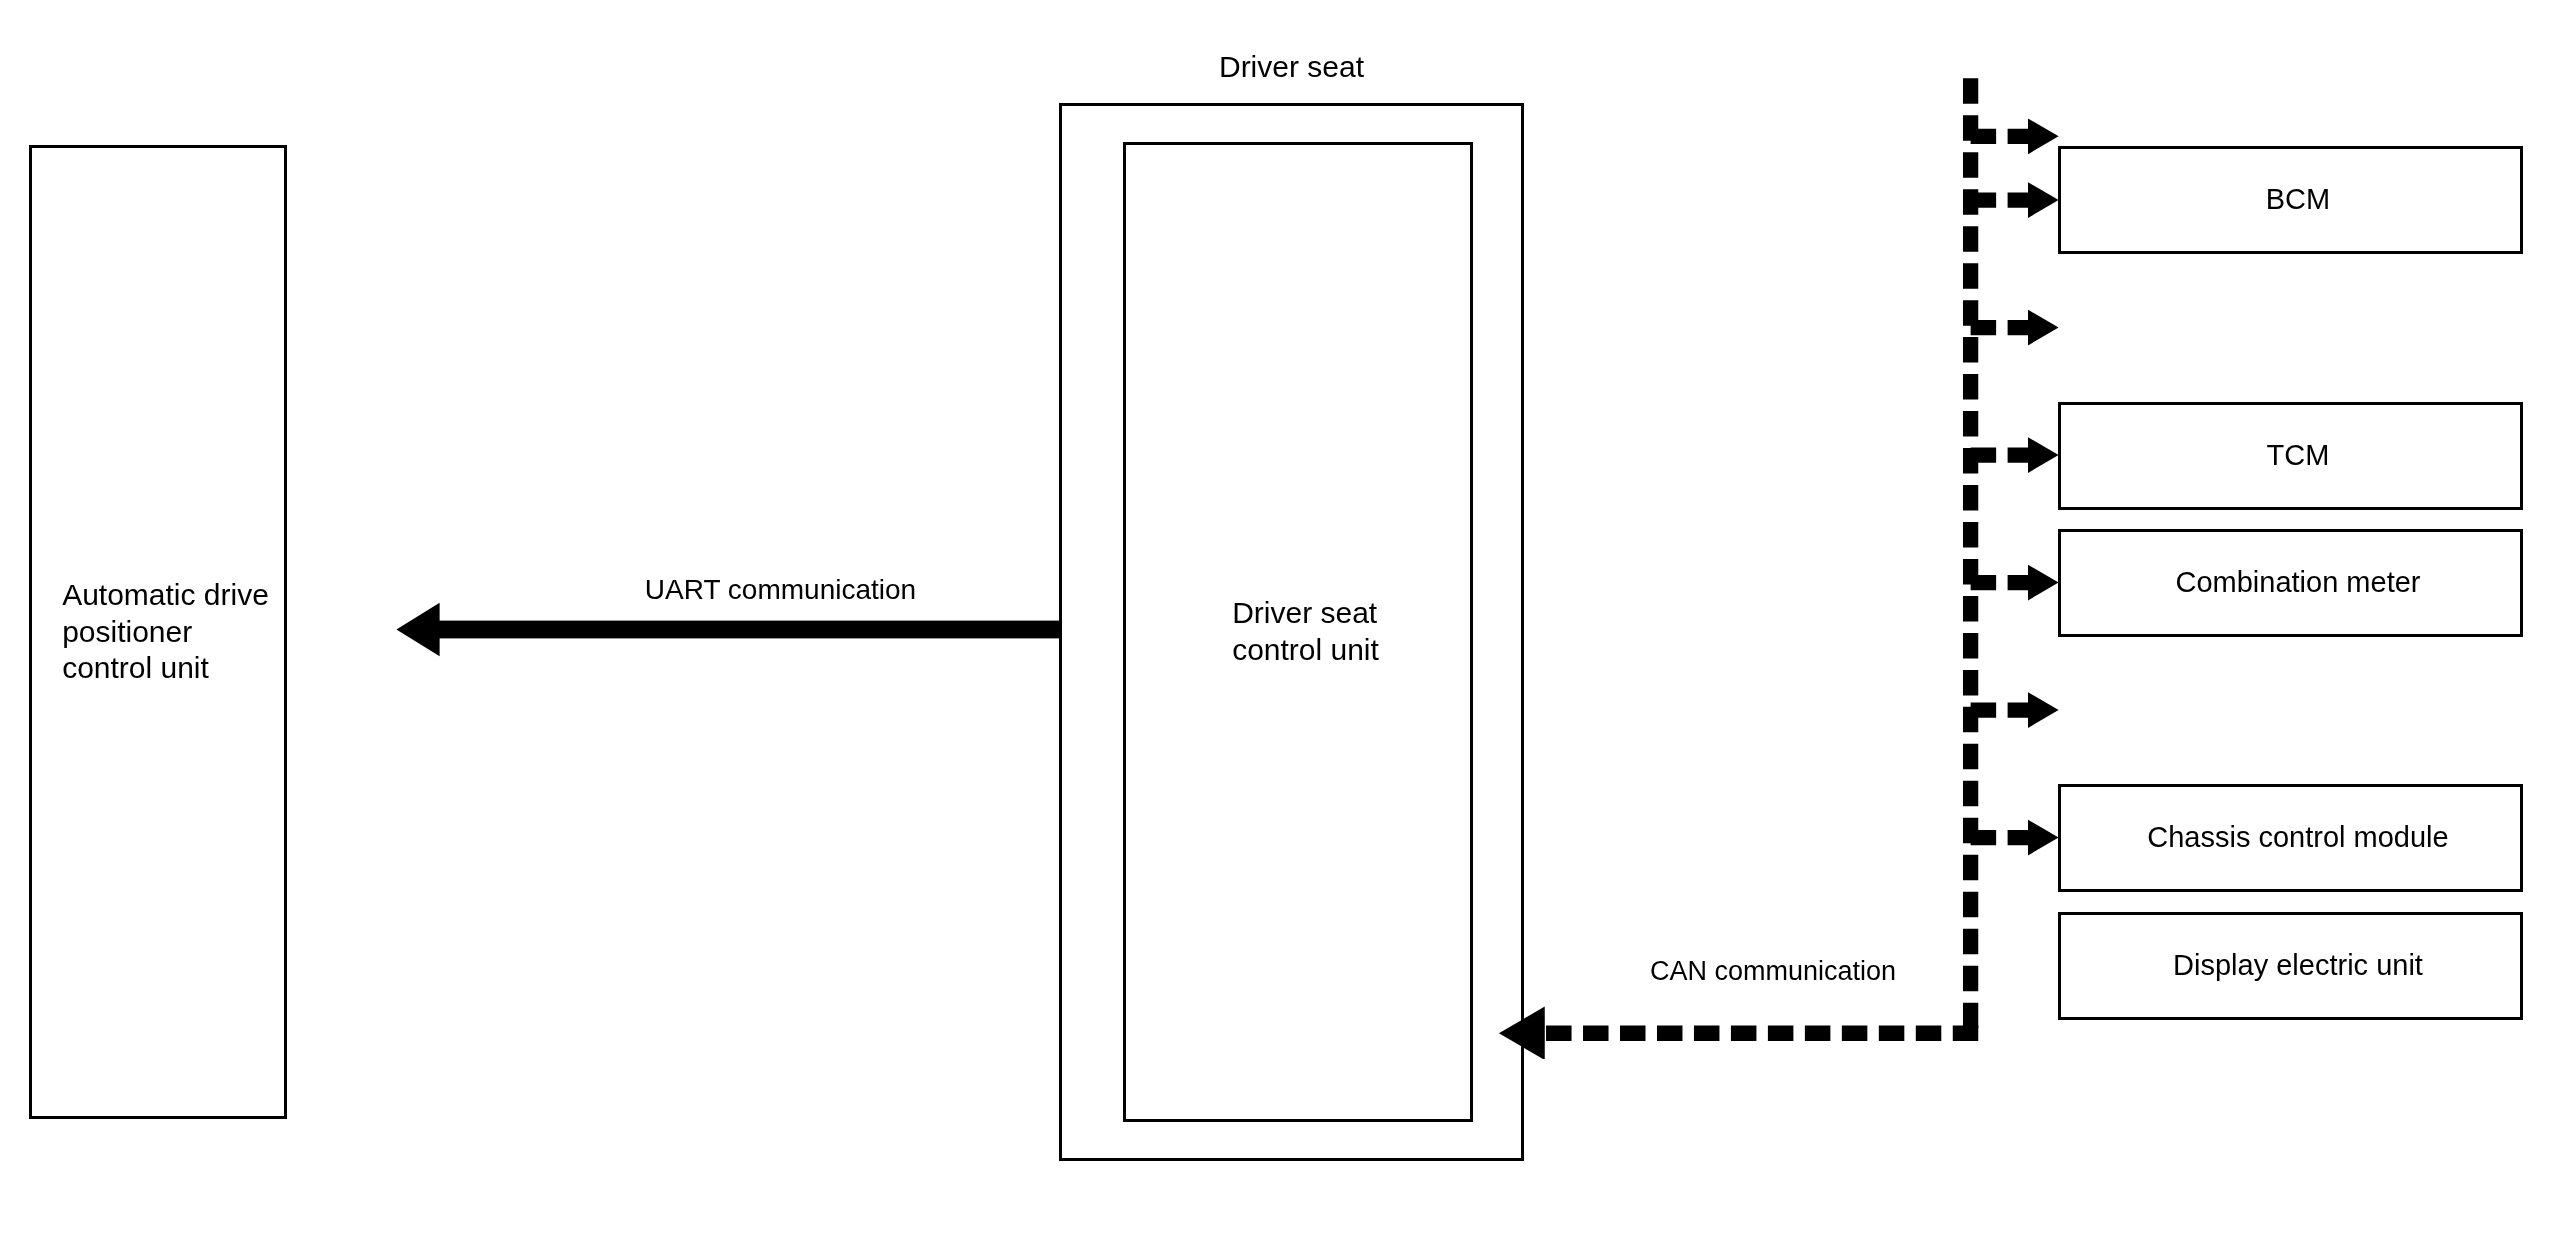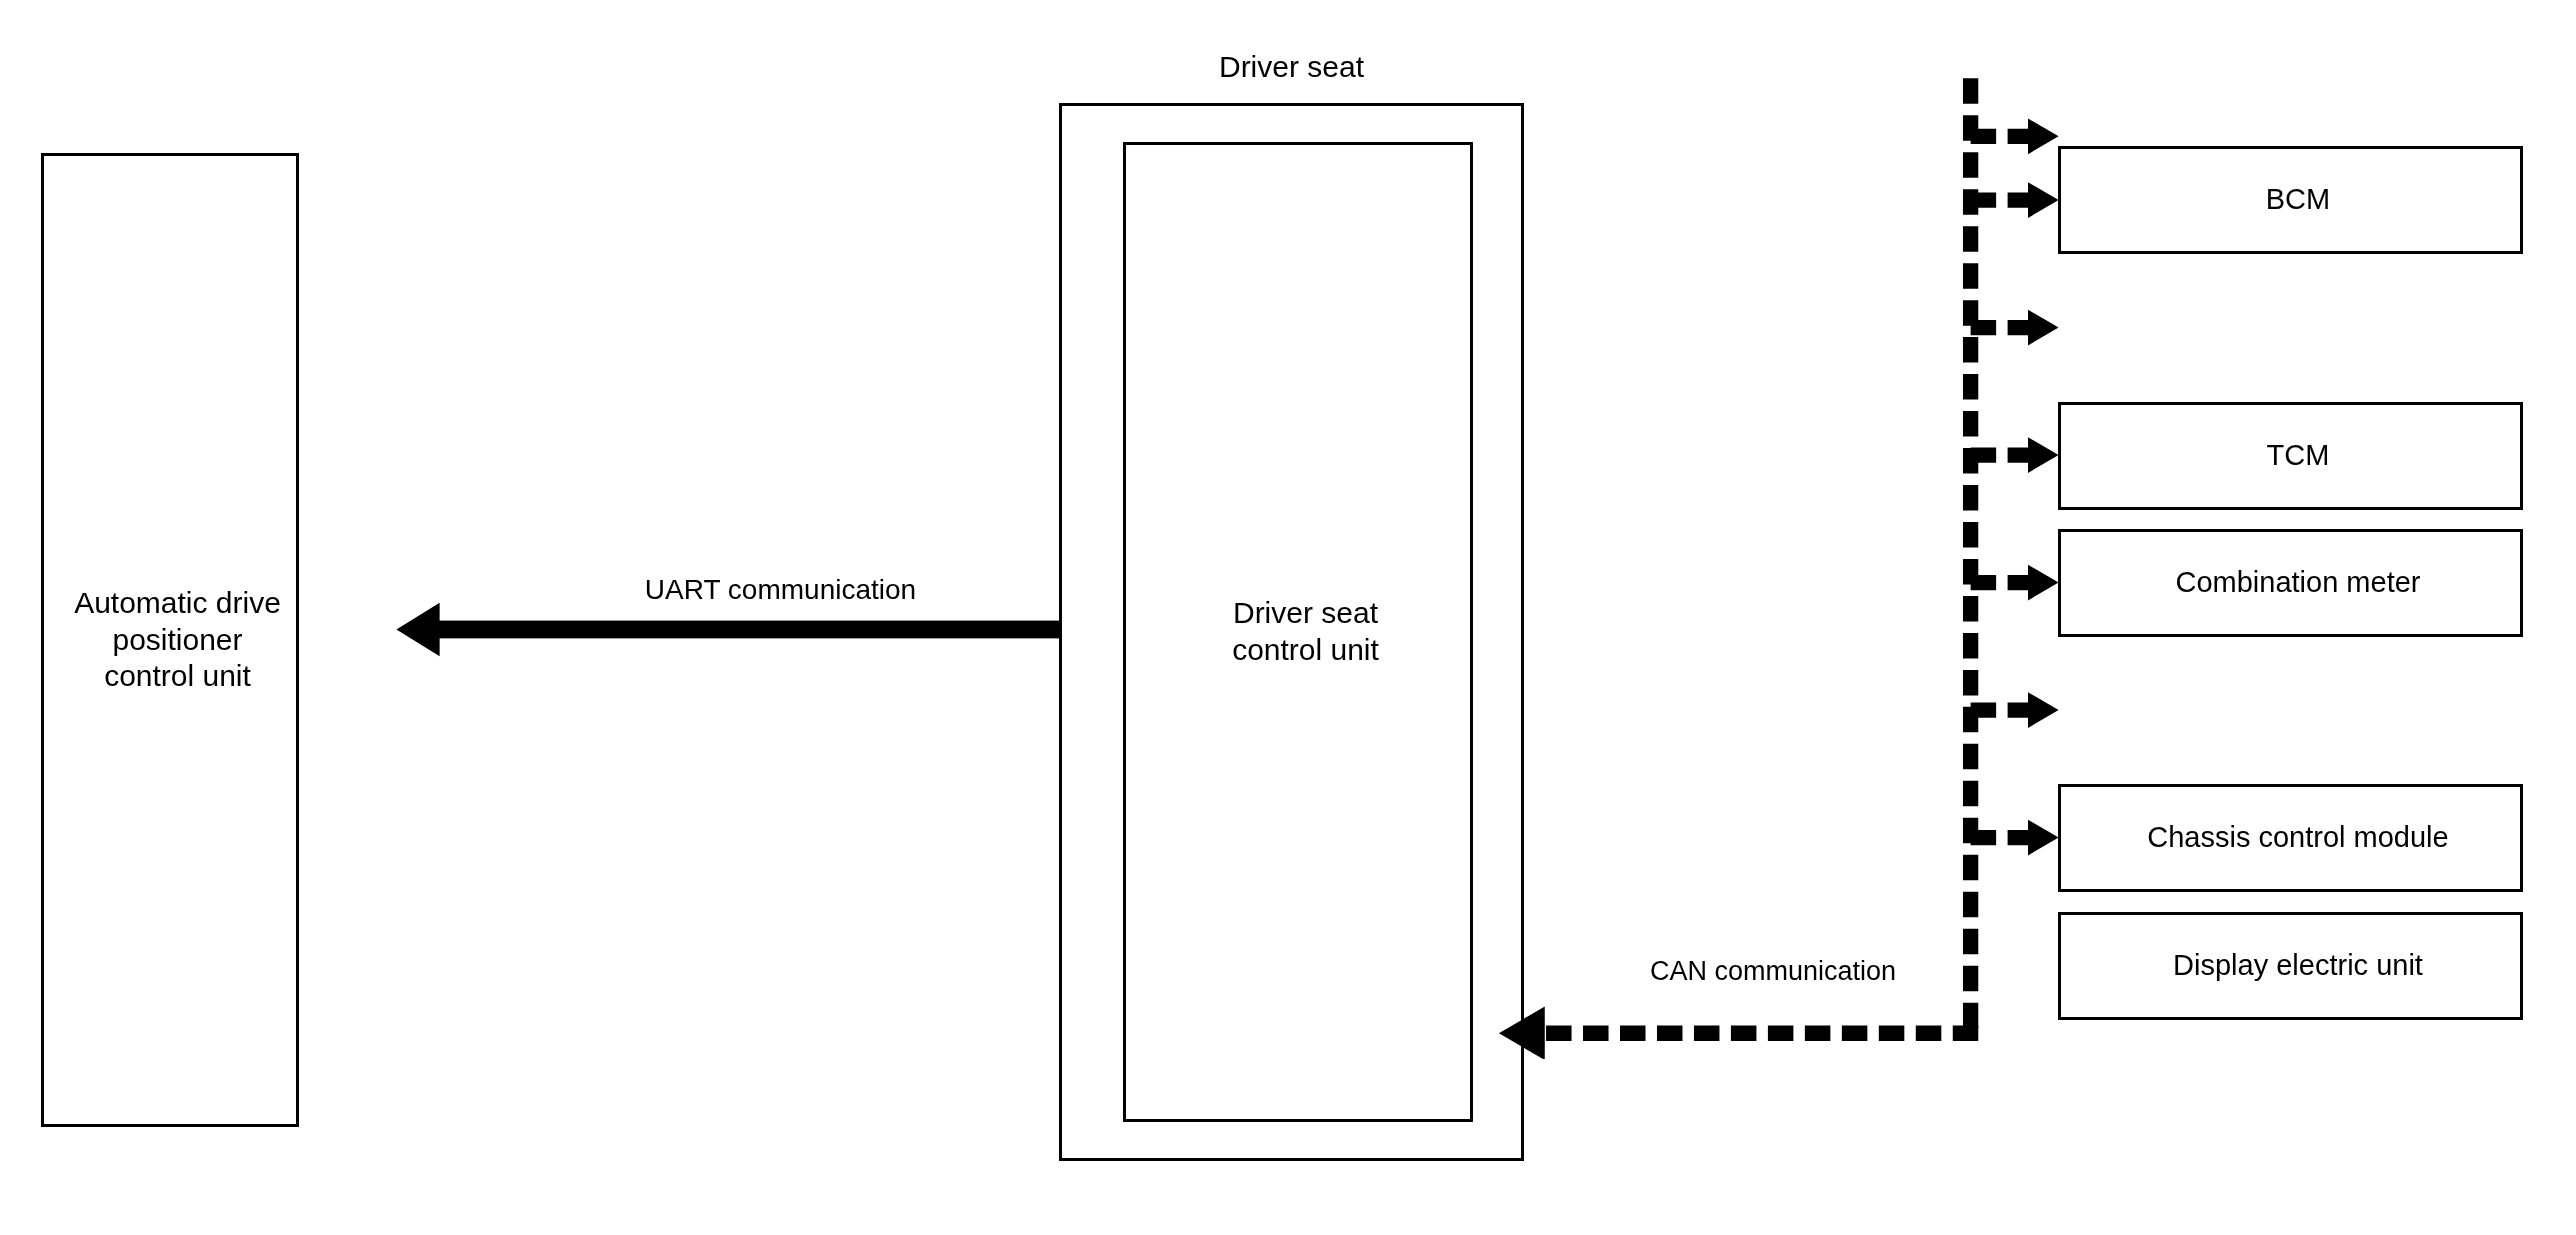--- a/index.html
+++ b/index.html
@@ -22,37 +22,36 @@
 
   
   .node-box {
     position: absolute;
     box-sizing: border-box;
     border: 3.2px solid #000000;
     background: #ffffff;
     display: flex;
     align-items: center;
     justify-content: center;
-    text-align: center;
+    text-align: left;
     line-height: 1.22;
     padding-left: 15px;
   }
   .node-box .label {
     display: block;
     white-space: pre-line;
   }
 
   
   #adp-unit {
-    left: 41px;
+    left: 29px;
     top: 145px;
     width: 258px;
     height: 974px;
     font-size: 30px;
-    margin-top: 8px;
   }
 
   
   #driver-seat-outer {
     left: 1059px;
     top: 103px;
     width: 465px;
     height: 1058px;
     border-width: 3.8px;
   }

